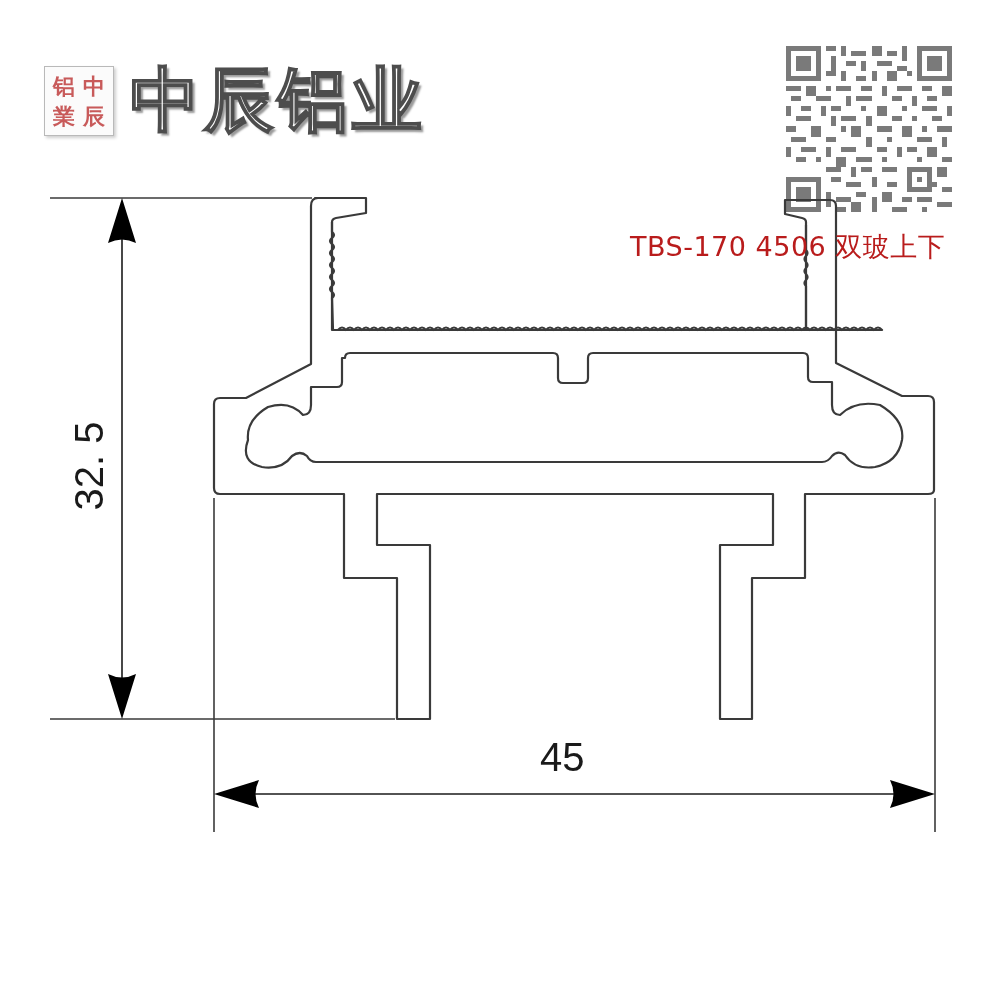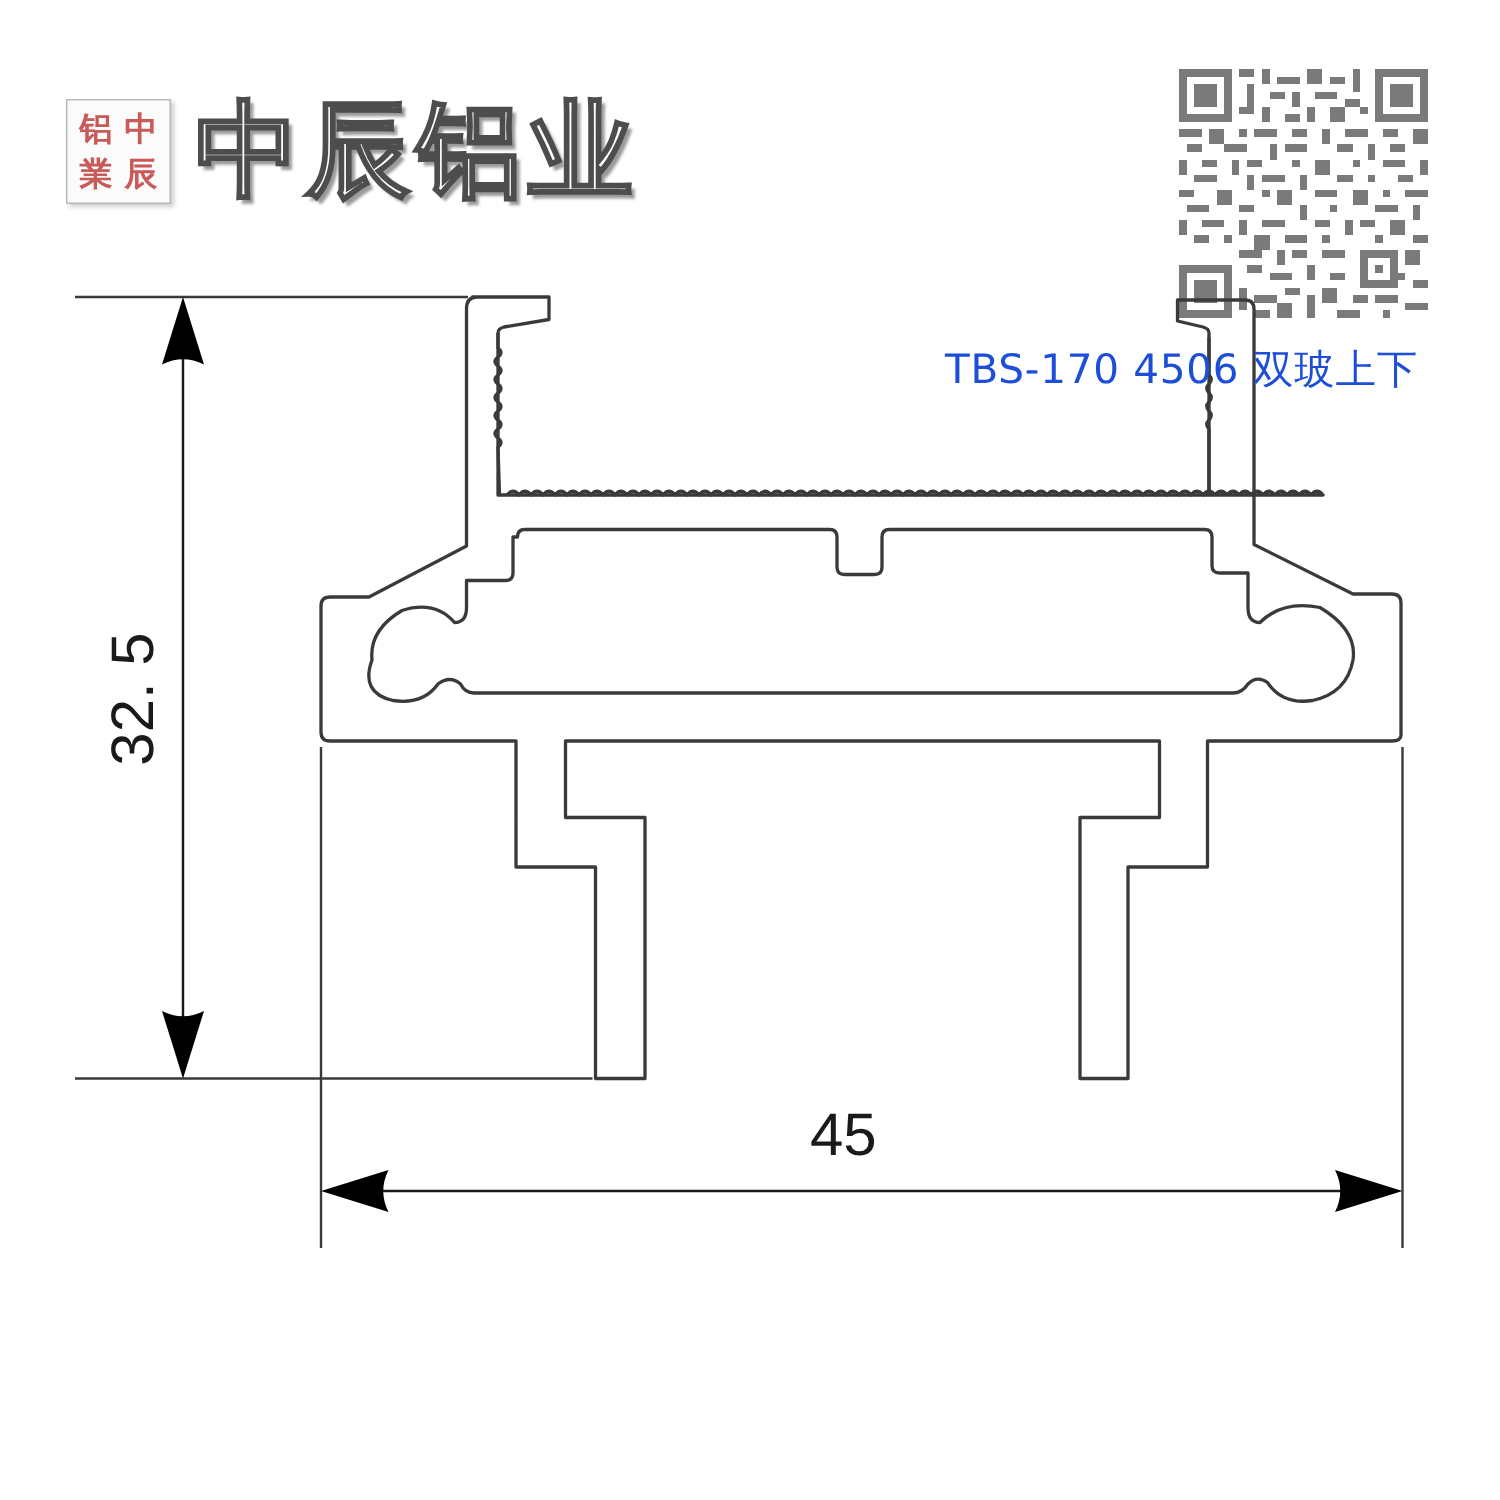--- a/index.html
+++ b/index.html
@@ -15,21 +15,21 @@
     position: absolute; left: 130px; top: 62px; font-family: "DejaVu Sans", sans-serif;
     font-size: 70px; line-height: 76px; color: #ffffff; letter-spacing: 4px; font-weight: bold;
     -webkit-text-stroke: 1.6px #4d4d4d;
     text-shadow: 3px 3px 2px #9a9a9a;
   }
   .qr {
     position: absolute; left: 786px; top: 46px; width: 166px; height: 166px;
   }
   .part-label {
     position: absolute; left: 630px; top: 230px; font-family: "DejaVu Sans", sans-serif;
-    font-size: 27px; line-height: 34px; color: #1d4ed8; white-space: pre; letter-spacing: 0.5px;
+    font-size: 27px; line-height: 34px; color: #b91c1c; white-space: pre; letter-spacing: 0.5px;
   }
   .drawing { position: absolute; left: 0; top: 0; width: 1000px; height: 1000px; }
   .dim-text { position: absolute; font-family: "Liberation Sans", sans-serif; color: #1a1a1a; }
   .dim-h { left: 540px; top: 733px; font-size: 40px; line-height: 48px; width: 80px; }
   .dim-v { left: 44px; top: 442px; font-size: 40px; line-height: 48px; width: 90px; text-align: center; transform: rotate(-90deg); }
 </style>
 </head>
 <body>
 
 <div class="logo-stamp">

